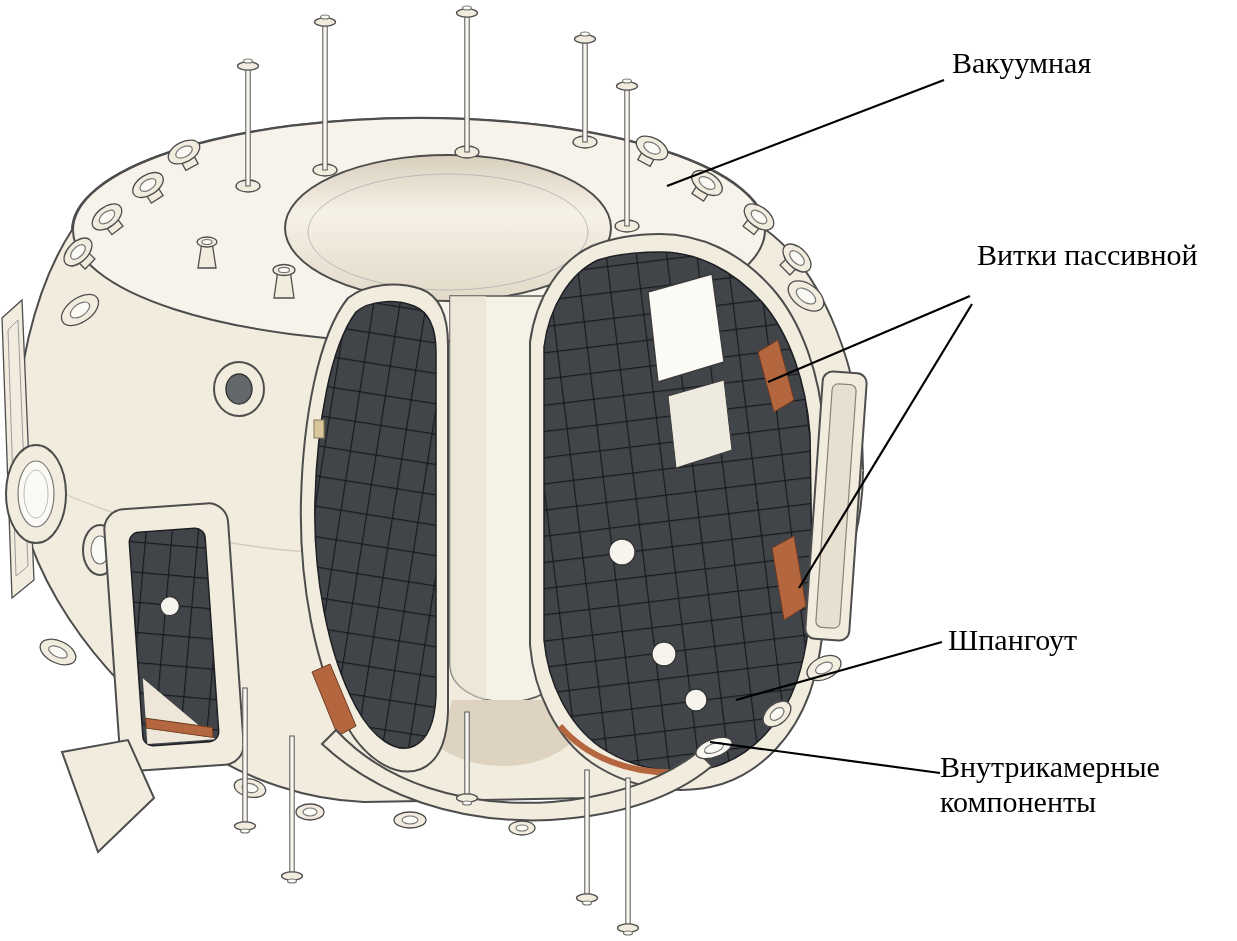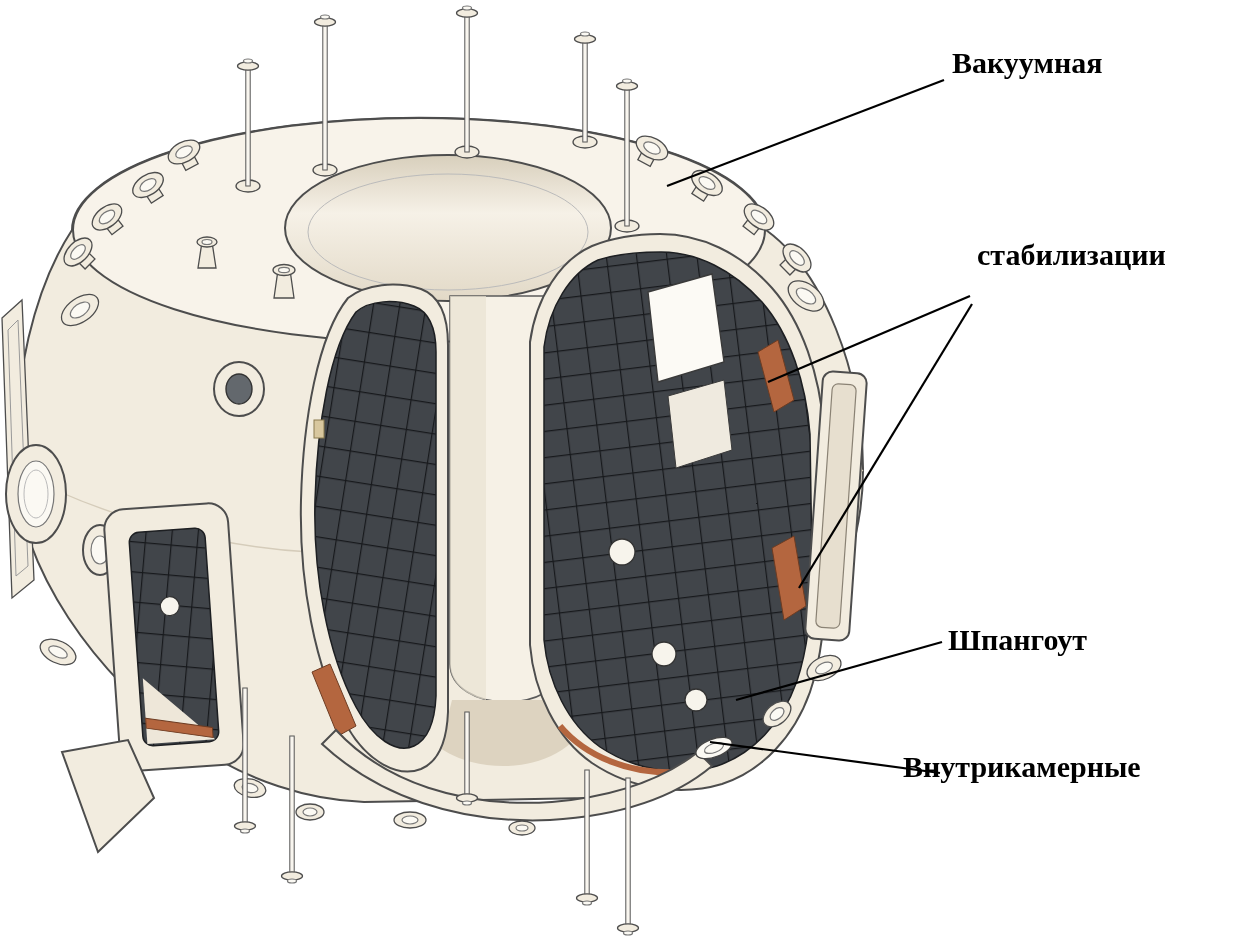--- a/index.html
+++ b/index.html
@@ -14,21 +14,21 @@
     --label-text:#000000;
     --leader-line:#000000;
   }
   *{box-sizing:border-box;}
   html,body{margin:0;padding:0;}
   body{
     width:1237px;height:941px;position:relative;overflow:hidden;
     background:var(--background);
     font-family:"Liberation Serif","DejaVu Serif",serif;
   }
-  .stage{position:absolute;inset:0;font-weight:bold;}
+  .stage{position:absolute;inset:0;}
   .label{
     position:absolute;font-size:30px;line-height:1.15;
     color:var(--label-text);white-space:nowrap;
   }
   
   .cream{fill:var(--vessel-cream);stroke:var(--outline);stroke-width:2;}
   .cream-thin{fill:var(--vessel-cream);stroke:var(--outline);stroke-width:1.3;}
   .light{fill:var(--vessel-light);stroke:var(--outline);stroke-width:2;}
   .white{fill:#fbf9f3;stroke:#777;stroke-width:1.2;}
   .whiter{fill:#fcfaf5;stroke:#3a3a3a;stroke-width:1.4;}
@@ -345,21 +345,22 @@
     <line class="leader" x1="942" y1="642" x2="736" y2="700"></line>
     <line class="leader" x1="940" y1="773" x2="710" y2="742"></line>
   </g>
 </svg>
 
 
 <div class="label" style="left:952px;top:46px">
   <div>Вакуумная</div>
 </div>
 <div class="label" style="left:977px;top:238px">
-  <div>стабилизации</div>
+  <div>Витки пассивной</div>
 </div>
 <div class="label" style="left:948px;top:623px">
   <div>Шпангоут</div>
 </div>
-<div class="label" style="left:903px;top:750px">
+<div class="label" style="left:940px;top:750px">
   <div>Внутрикамерные</div>
+  <div>компоненты</div>
 </div>
 </div>
 
 </body></html>

